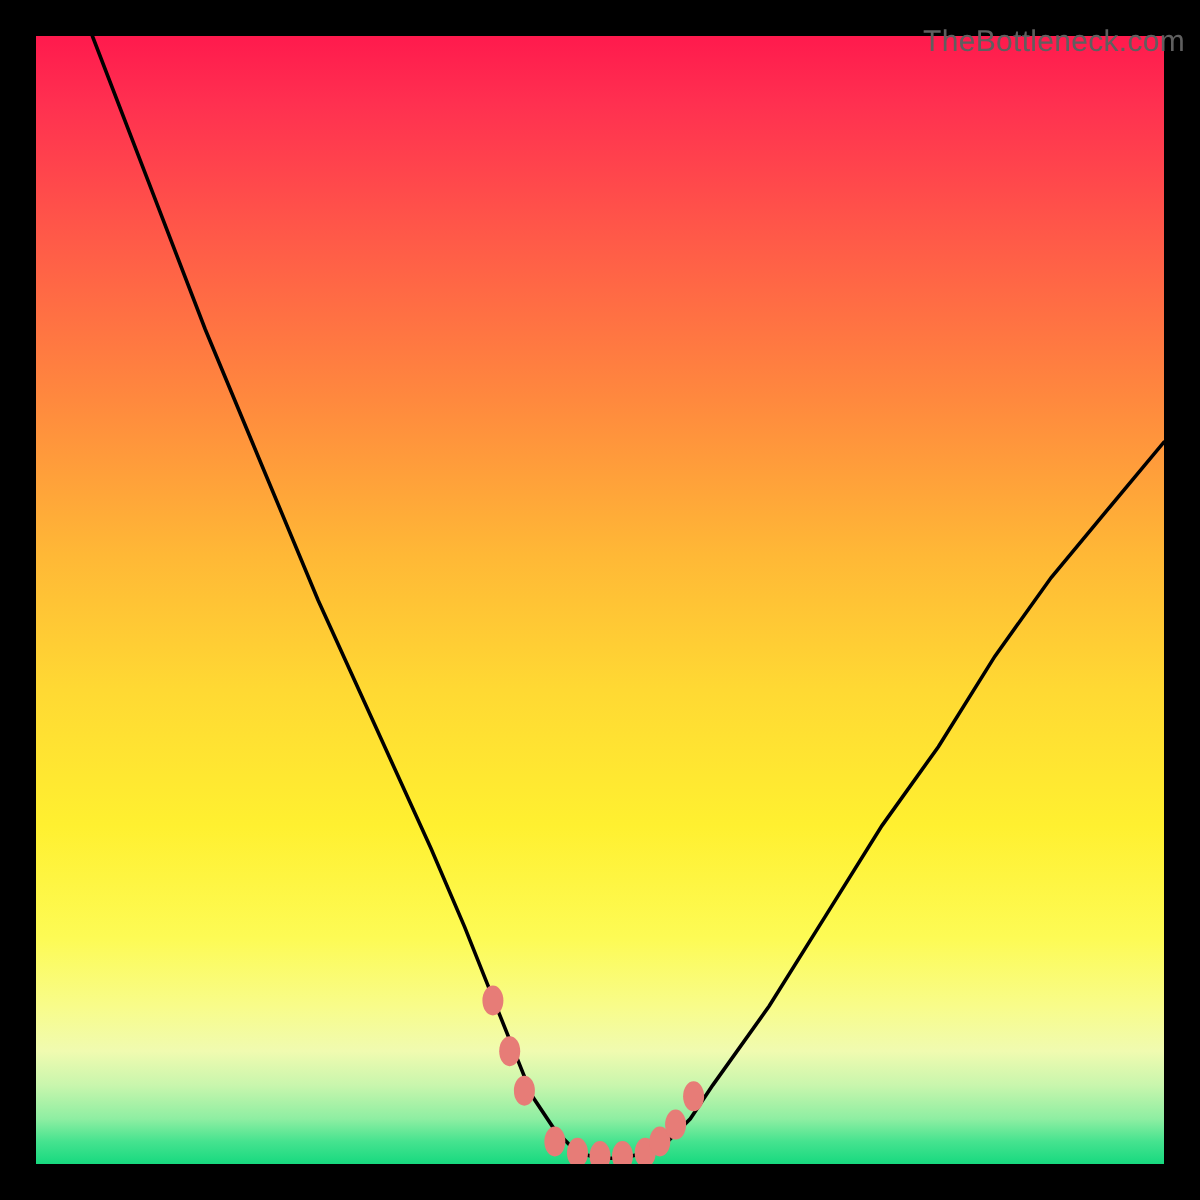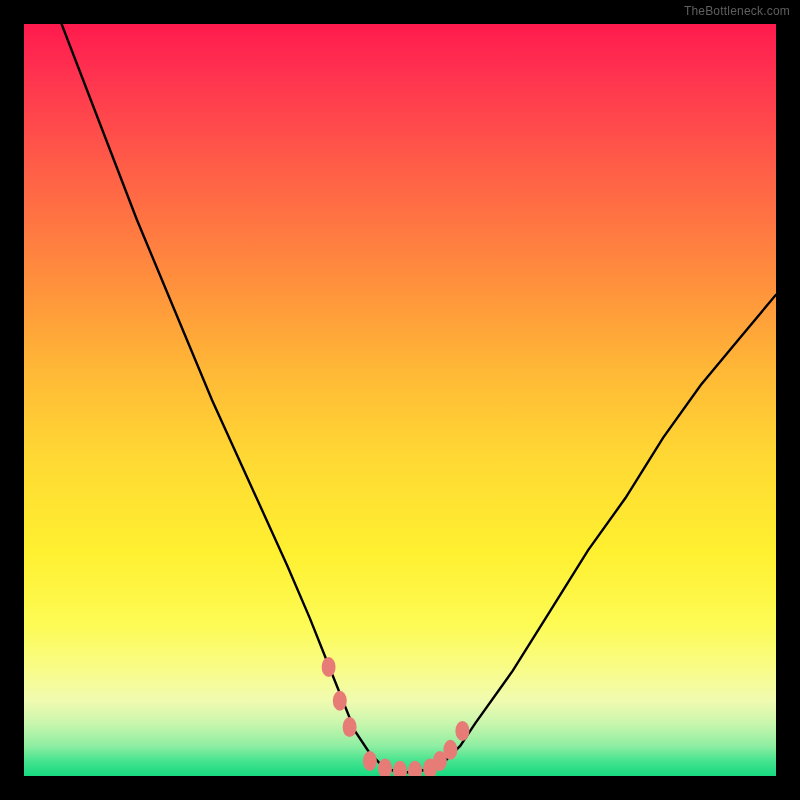--- a/index.html
+++ b/index.html
@@ -39,24 +39,24 @@
       #17d97f 100%
     );
   }
   .curve-svg {
     position: absolute;
     left: 0; top: 0;
     width: 100%; height: 100%;
   }
   .watermark {
     position: absolute;
-    top: 4px;
+    top: 17px;
     right: 10px;
     font-family: Arial, Helvetica, sans-serif;
-    font-size: 12px;
+    font-size: 20px;
     font-weight: 500;
     color: #5f5f5f;
     letter-spacing: 0.2px;
   }
 </style>
 </head>
 <body>
 
 <div class="frame">
   <div class="plot-area">

